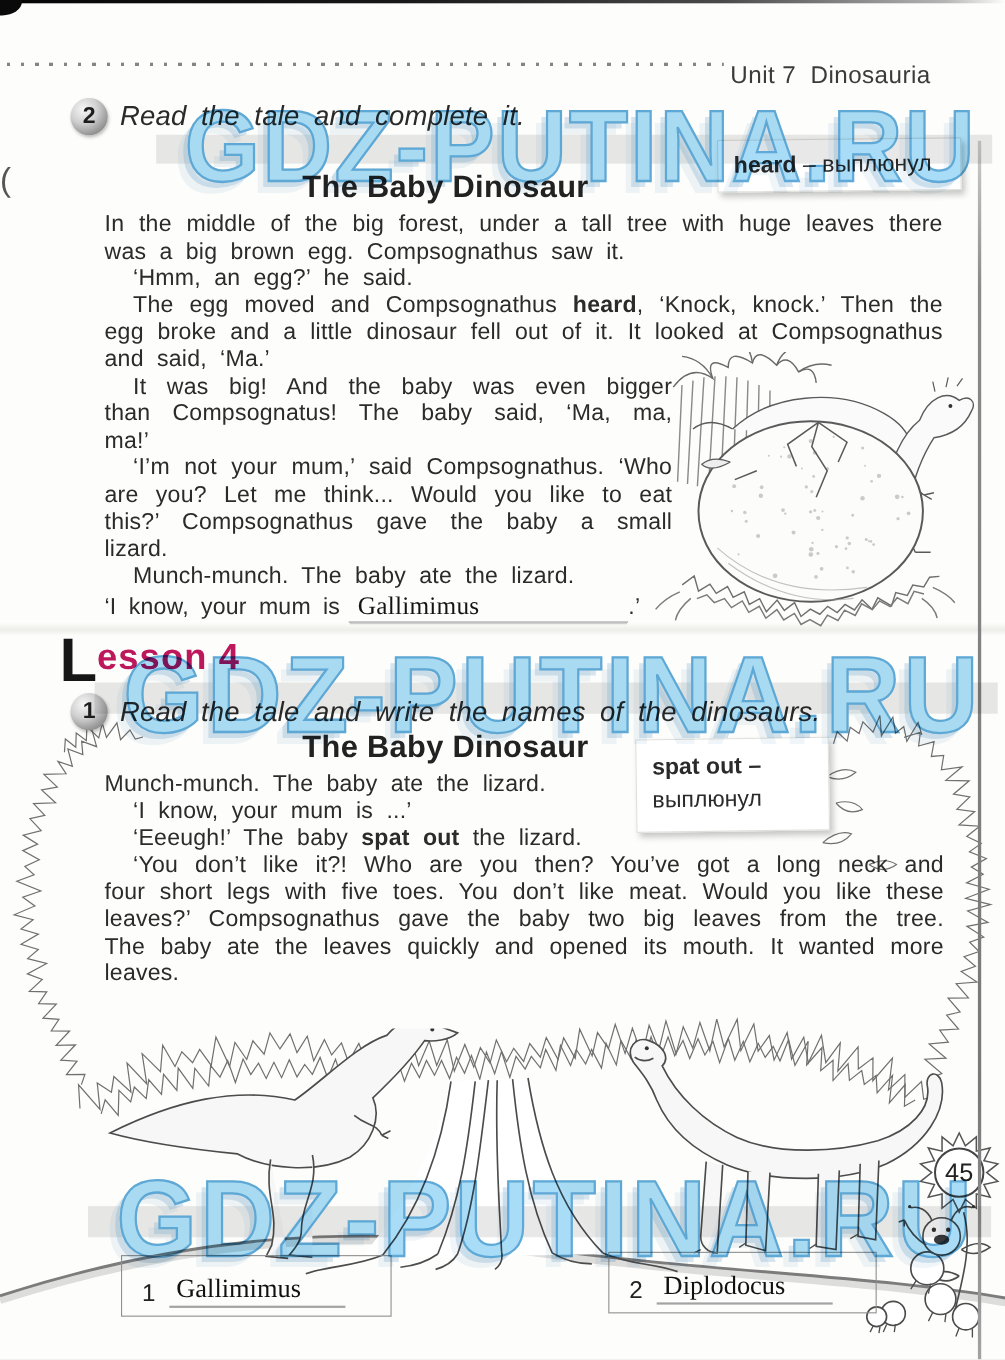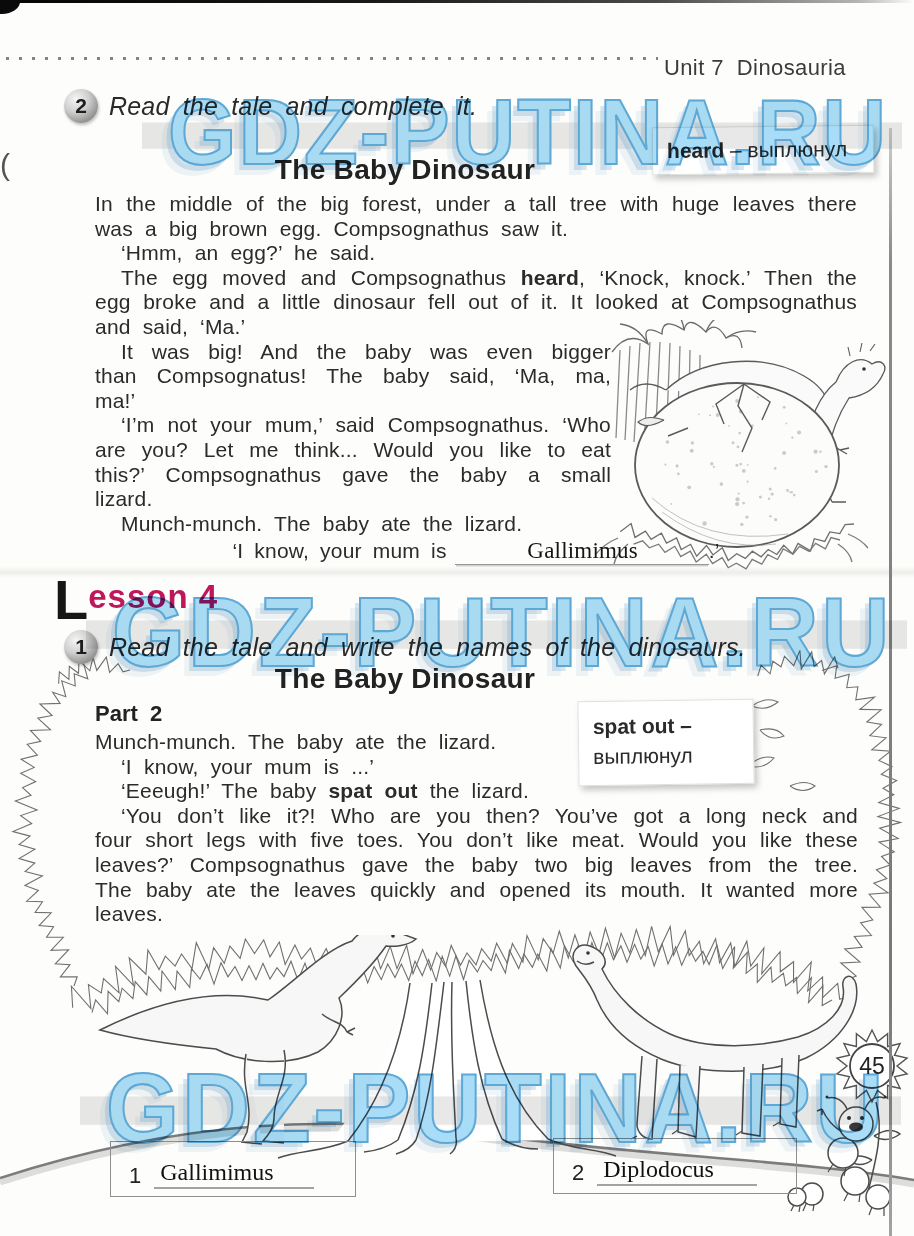--- a/index.html
+++ b/index.html
@@ -57,21 +57,21 @@
   #part1-block{position:absolute;left:95px;top:154px;width:762px;z-index:5;}
   #part2-block{position:absolute;left:95px;top:663px;width:763px;z-index:5;}
   .story-title{width:620px;text-align:center;font-size:28px;font-weight:bold;color:#222;
     margin:0 0 6px 0;letter-spacing:.3px;}
   .part-label{font-size:22px;font-weight:bold;color:#222;margin:0 0 3px 0;word-spacing:6px;}
   .story-p{margin:0;font-size:21px;line-height:24.6px;text-align:justify;
     word-spacing:6px;letter-spacing:.2px;}
   .story-p b{font-weight:bold;}
   .ind{text-indent:26px;}
   #p1-narrow{width:516px;}
-  .fill-line{text-align:center;margin-top:3px;word-spacing:5px;}
+  .fill-line{text-align:left;margin-top:3px;word-spacing:5px;}
   .blank{display:inline-block;border-bottom:1.5px solid #979797;margin-left:8px;
     padding:0 6px 0 8px;box-shadow:0 2.5px 0 -1px #cfcfcf;}
   .b1{min-width:240px;}
   .b2{min-width:130px;}
   .answer{font-family:"Liberation Serif",serif;font-size:23px;color:#141414;}
 
   
   #lesson-header{position:absolute;left:54px;top:578px;z-index:5;display:flex;align-items:flex-start;}
   #lesson-initial{font-size:56px;line-height:44px;font-weight:bold;color:#161616;}
   #lesson-rest{font-size:33px;line-height:38px;font-weight:bold;color:#be185d;letter-spacing:1px;}
@@ -222,21 +222,20 @@
       <span id="lesson-rest">esson 4</span>
   </div>
 
   <div id="ex1-row" class="ex-row">
     <div class="sphere">1</div>
     <div class="instruction">Read the tale and write the names of the dinosaurs.</div>
   </div>
 
   <div id="part2-block">
     <p class="story-title">The Baby Dinosaur</p>
-    <p class="part-label">Part 2</p>
     <div id="spat-box" class="vocab-box">
       <span class="vocab-term">spat out –</span><br>
       <span>выплюнул</span>
     </div>
     <div id="p2-paras">
         <p class="story-p"><span>Munch-munch. The baby ate the lizard.</span></p>
         <p class="story-p ind"><span>‘I know, your mum is ...’</span></p>
         <p class="story-p ind"><span>‘Eeeugh!’ The baby </span><b>spat out</b><span> the lizard.</span></p>
         <p class="story-p ind"><span>‘You don’t like it?! Who are you then? You’ve got a long neck and four short legs with five toes. You don’t like meat. Would you like these leaves?’ Compsognathus gave the baby two big leaves from the tree. The baby ate the leaves quickly and opened its mouth. It wanted more leaves.</span></p>
       </div>

